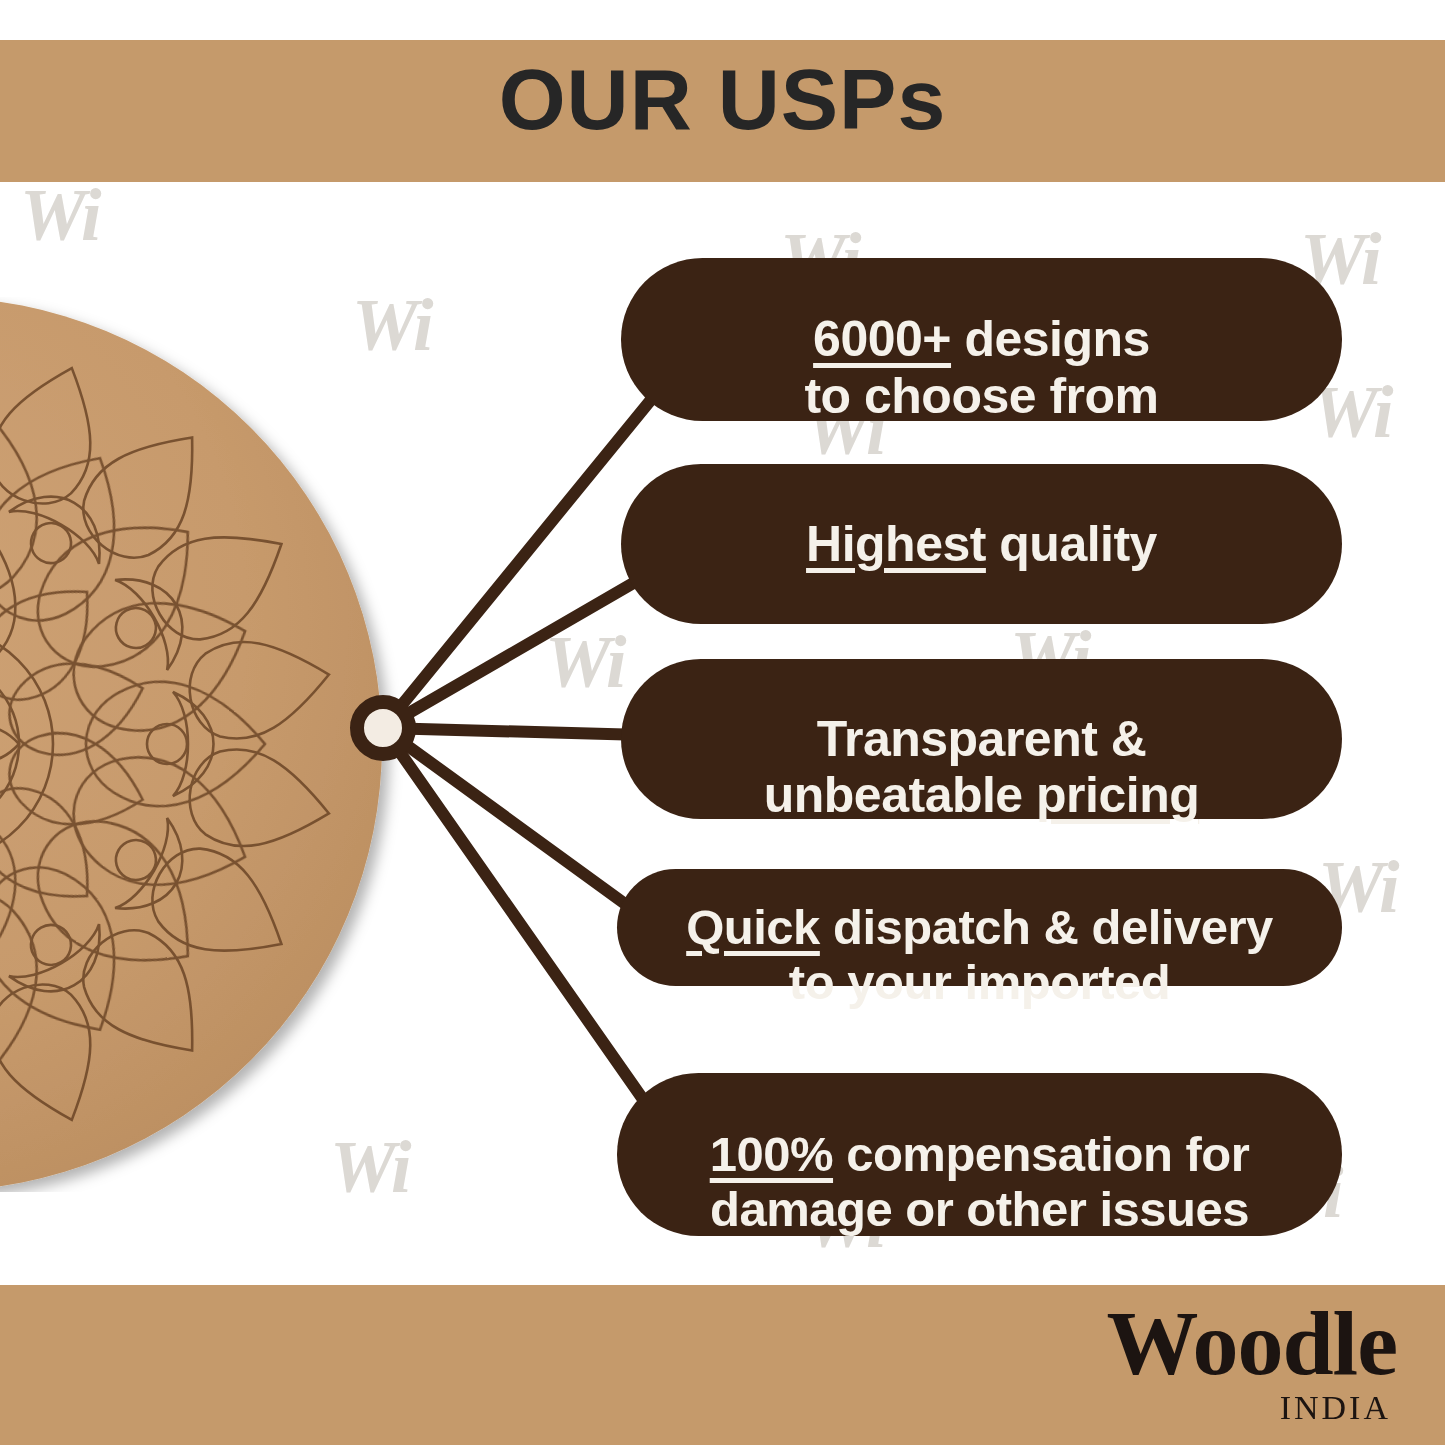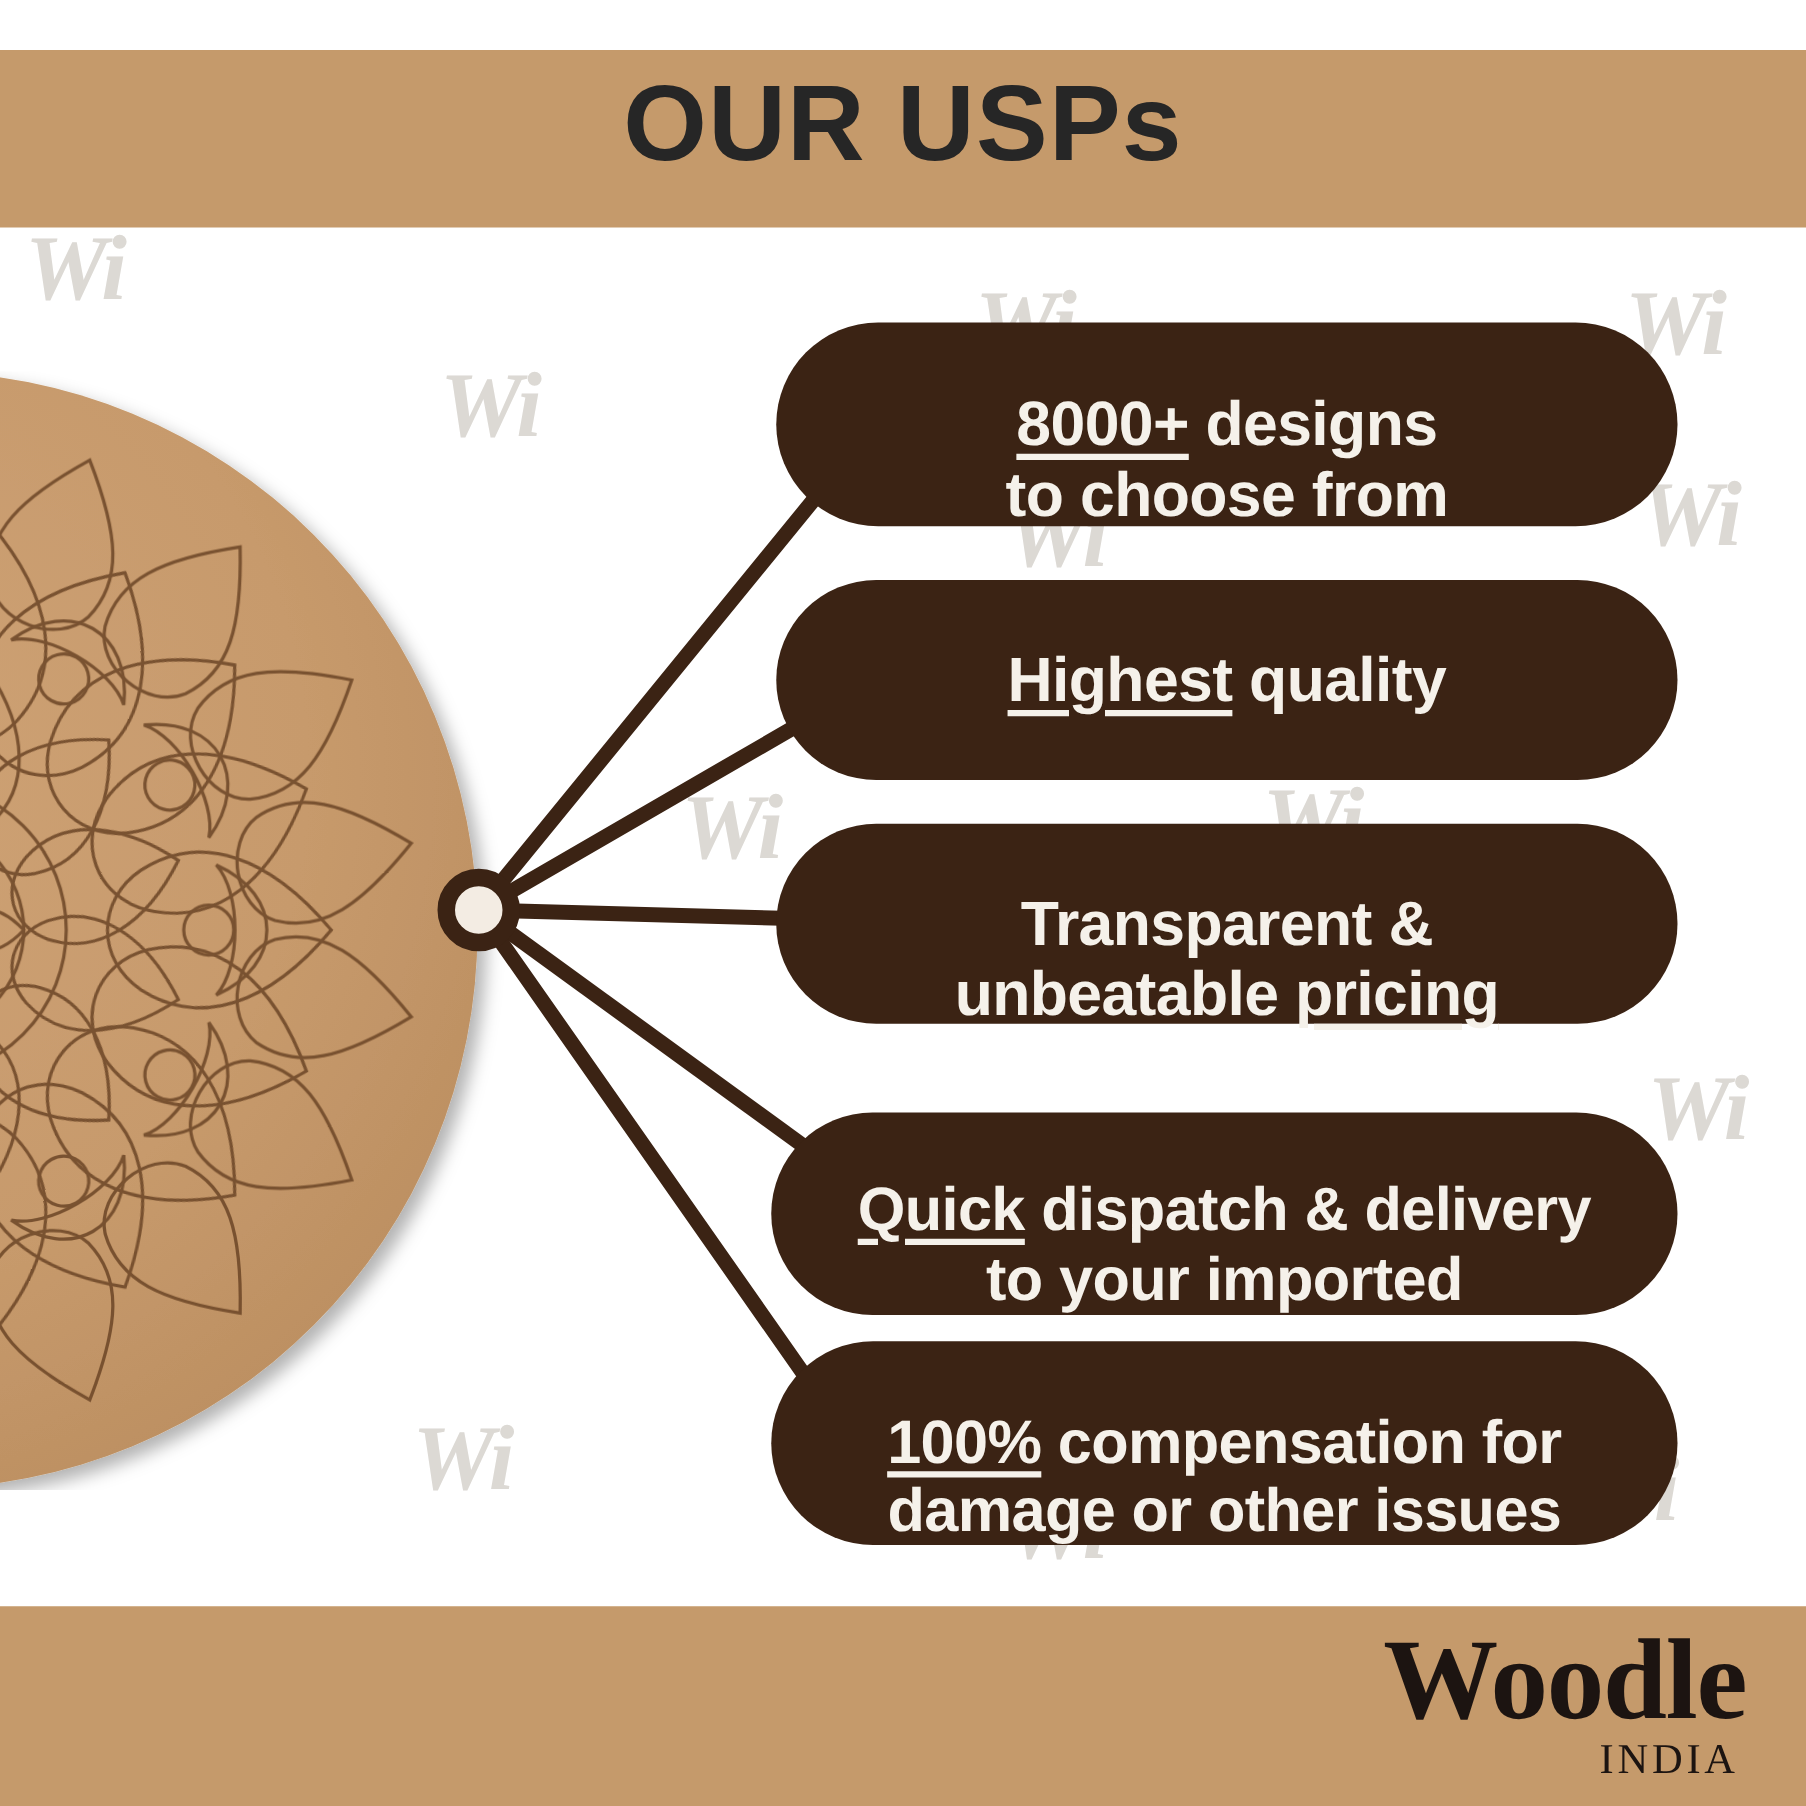--- a/index.html
+++ b/index.html
@@ -98,21 +98,21 @@
     line-height:1.13;
     text-align:center;
     white-space:pre-line;
     letter-spacing:-0.5px;
   }
   .pill-text u{text-decoration:underline;text-underline-offset:7px;text-decoration-thickness:5px;}
 
   #pill-0{left:621px;top:258px;width:721px;height:163px;}
   #pill-1{left:621px;top:464px;width:721px;height:160px;}
   #pill-2{left:621px;top:659px;width:721px;height:160px;justify-content:center;}
-  #pill-3{left:617px;top:890px;width:725px;height:162px;align-items:flex-end;}
+  #pill-3{left:617px;top:869px;width:725px;height:117px;}
   #pill-4{left:617px;top:1073px;width:725px;height:163px;}
 
   #pill-3 .pill-text,#pill-4 .pill-text{font-size:49px;}
 
   
   #hub{
     position:absolute;
     left:350px;top:695px;width:66px;height:66px;
     border-radius:50%;
     background:#f3ece3;
@@ -407,21 +407,21 @@
       <line x1="383" y1="728" x2="680" y2="736"></line>
       <line x1="383" y1="728" x2="672" y2="938"></line>
       <line x1="383" y1="728" x2="668" y2="1135"></line>
     </g>
   </svg>
 
   <div id="hub"></div>
 
   <div class="pill" id="pill-0">
     <div class="pill-text">
-      <u>8000+</u><span> designs</span><br><span>to choose from</span>
+      <u>6000+</u><span> designs</span><br><span>to choose from</span>
     </div>
   </div>
 
   <div class="pill" id="pill-1">
     <div class="pill-text">
       <u>Highest</u><span> quality</span><br>
     </div>
   </div>
 
   <div class="pill" id="pill-2">

